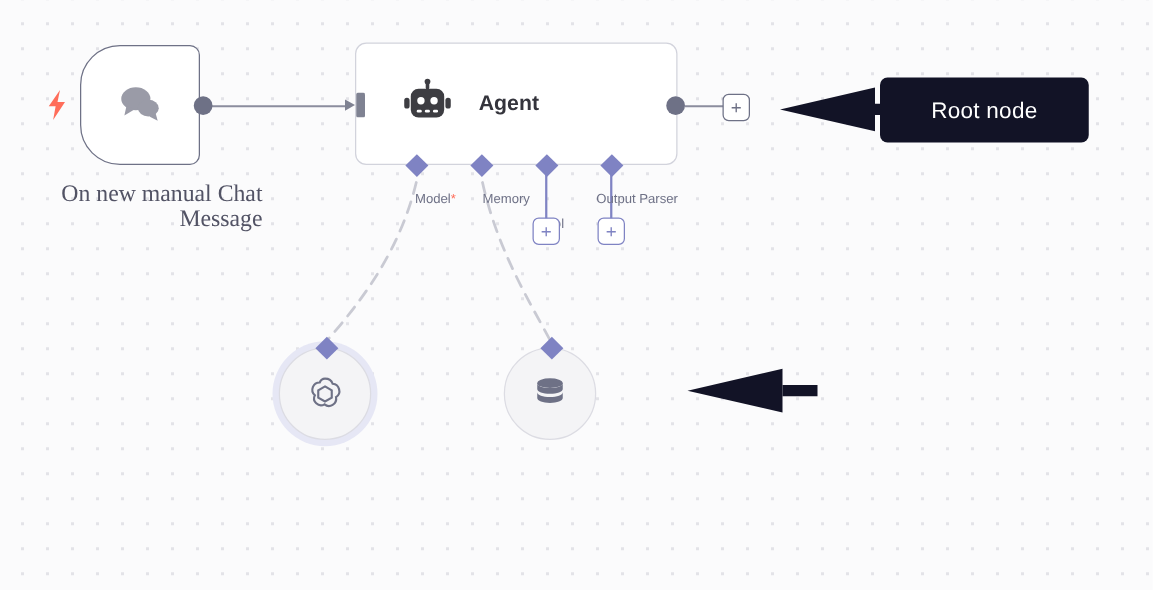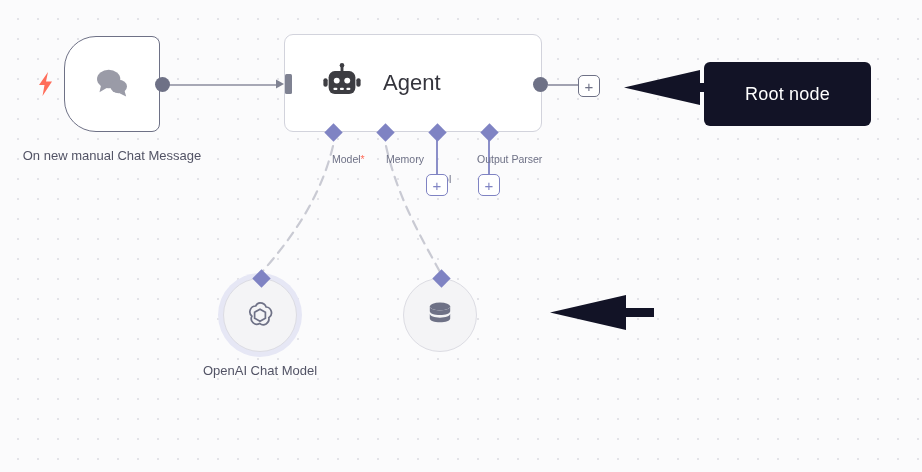--- a/index.html
+++ b/index.html
@@ -50,25 +50,25 @@
   #trigger-bolt {
     position: absolute;
     left: 38px;
     top: 72px;
     width: 16px;
     height: 24px;
     color: #ff6d5a;
   }
   .node-caption {
     position: absolute;
-    text-align: center;
+    text-align: right;
     color: #525365;
-    font-size: 13px;
+    font-size: 19px;
     line-height: 20px;
-    font-family: Liberation Sans, sans-serif;
+    font-family: Liberation Serif, serif;
   }
   #trigger-caption {
     left: 14px;
     top: 146px;
     width: 196px;
   }
 
   
   #agent-node {
     position: absolute;
@@ -90,22 +90,22 @@
     flex: 0 0 auto;
     color: #3d3d42;
     display: flex;
     align-items: center;
     justify-content: center;
   }
   #agent-text {
     margin-left: 20px;
   }
   #agent-title {
-    font-size: 22px;
-    font-weight: normal;
+    font-size: 17px;
+    font-weight: bold;
     color: #34343c;
     line-height: 20px;
   }
   #agent-subtitle {
     font-size: 13px;
     color: #8d8e9c;
     line-height: 18px;
     margin-top: 2px;
   }
 
@@ -232,21 +232,21 @@
     font-size: 18px;
     display: flex;
     align-items: center;
     justify-content: center;
     letter-spacing: 0.2px;
   }
   #callout-root {
     left: 704px;
     top: 62px;
     width: 167px;
-    height: 64px;
+    height: 52px;
   }
   #callout-sub {
     left: 630px;
     top: 287px;
     width: 165px;
     height: 52px;
   }
 </style>
 </head>
 <body>
@@ -342,21 +342,20 @@
 
   <div class="subnode highlight" style="left:223px; top:278px;">
     <span class="subnode-icon">
       <svg viewBox="0 0 40 40" width="36" height="36" fill="none" stroke="#6e7186" stroke-width="1.9">
         <path d="M20 6.5c3.4 0 6 2.1 6.8 4.6 2.6.2 5 2.1 5.7 4.8.8 2.9-.5 5.7-2.7 7.1.5 2.6-.5 5.4-3 6.9-2.4 1.5-5.3 1.1-7.2-.5-2.3 1.3-5.4 1-7.4-.9-2.1-2-2.4-4.9-1.2-7.2-2-1.7-2.8-4.6-1.8-7.2 1-2.6 3.5-4.1 6.1-4.1C16.1 8 17.9 6.5 20 6.5z"></path>
         <path d="M20 13.5l6 3.4v6.6l-6 3.4-6-3.4v-6.6z"></path>
       </svg>
     </span>
     <span class="subnode-diamond" style="left:31px; top:-7px;"></span>
   </div>
-  <div class="node-caption" style="left:190px; top:361px; width:140px;">OpenAI Chat Model</div>
 
   <div class="subnode" style="left:403px; top:278px;">
     <span class="subnode-icon">
       <svg viewBox="0 0 40 40" width="34" height="34" fill="#6e7186">
         <ellipse cx="20" cy="10" rx="12" ry="4.6"></ellipse>
         <path d="M8 10v5.5c0 2.5 5.4 4.6 12 4.6s12-2.1 12-4.6V10c0 2.5-5.4 4.6-12 4.6S8 12.5 8 10z"></path>
         <path d="M8 18.5V24c0 2.5 5.4 4.6 12 4.6s12-2.1 12-4.6v-5.5c0 2.5-5.4 4.6-12 4.6s-12-2.1-12-4.6z"></path>
       </svg>
     </span>
     <span class="subnode-diamond" style="left:31px; top:-7px;"></span>

